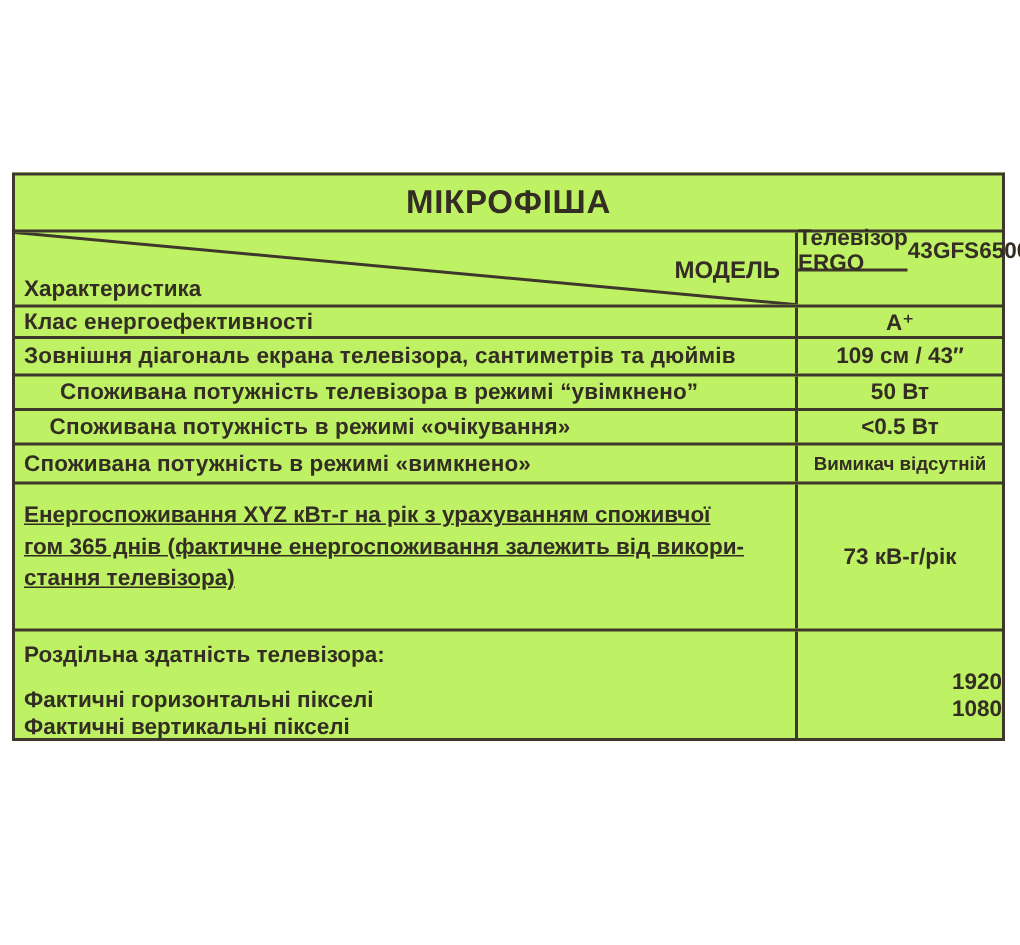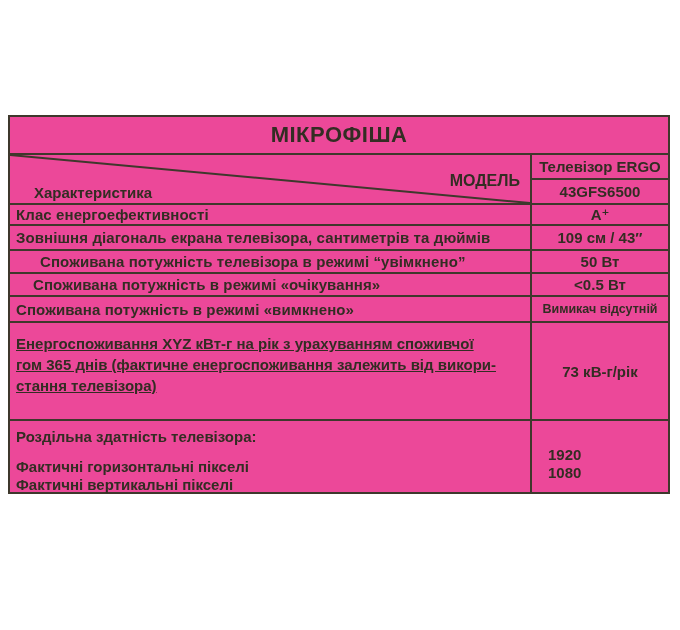--- a/index.html
+++ b/index.html
@@ -16,21 +16,21 @@
     color: #332d23;
     font-weight: 700;
   }
   .spec-table {
     position: absolute;
     left: 8px;
     top: 115px;
     width: 662px;
     box-sizing: border-box;
     border: 2px solid #3e382c;
-    background: #ec4899;
+    background: #bef264;
   }
   .row {
     display: flex;
     box-sizing: border-box;
   }
   .row + .row {
     border-top: 2px solid #3e382c;
   }
   .cell-left {
     flex: 1 1 auto;
@@ -76,30 +76,30 @@
     display: block;
   }
   .model-label {
     position: absolute;
     right: 10px;
     top: 17px;
     font-size: 16px;
   }
   .characteristic-label {
     position: absolute;
-    left: 24px;
+    left: 6px;
     bottom: 2px;
     font-size: 15px;
   }
   .header-right {
     flex: 0 0 138px;
     width: 138px;
     border-left: 2px solid #3e382c;
     display: flex;
-    flex-direction: column;
+    flex-direction: row;
     box-sizing: border-box;
   }
   .header-right .sub {
     height: 24px;
     display: flex;
     align-items: center;
     justify-content: center;
     font-size: 15px;
   }
   .header-right .sub:first-child {
@@ -135,21 +135,21 @@
   }
   .res-title { margin-bottom: 13px; white-space: nowrap; }
   .res-line { line-height: 18px; white-space: nowrap; }
   .res-right {
     flex: 0 0 138px;
     width: 138px;
     border-left: 2px solid #3e382c;
     display: flex;
     flex-direction: column;
     justify-content: flex-end;
-    align-items: flex-start;
+    align-items: flex-end;
     padding-bottom: 10px;
     box-sizing: border-box;
     font-size: 15px;
     padding-left: 16px;
   }
   .res-right div { line-height: 18px; }
 </style>
 </head>
 <body>
 

